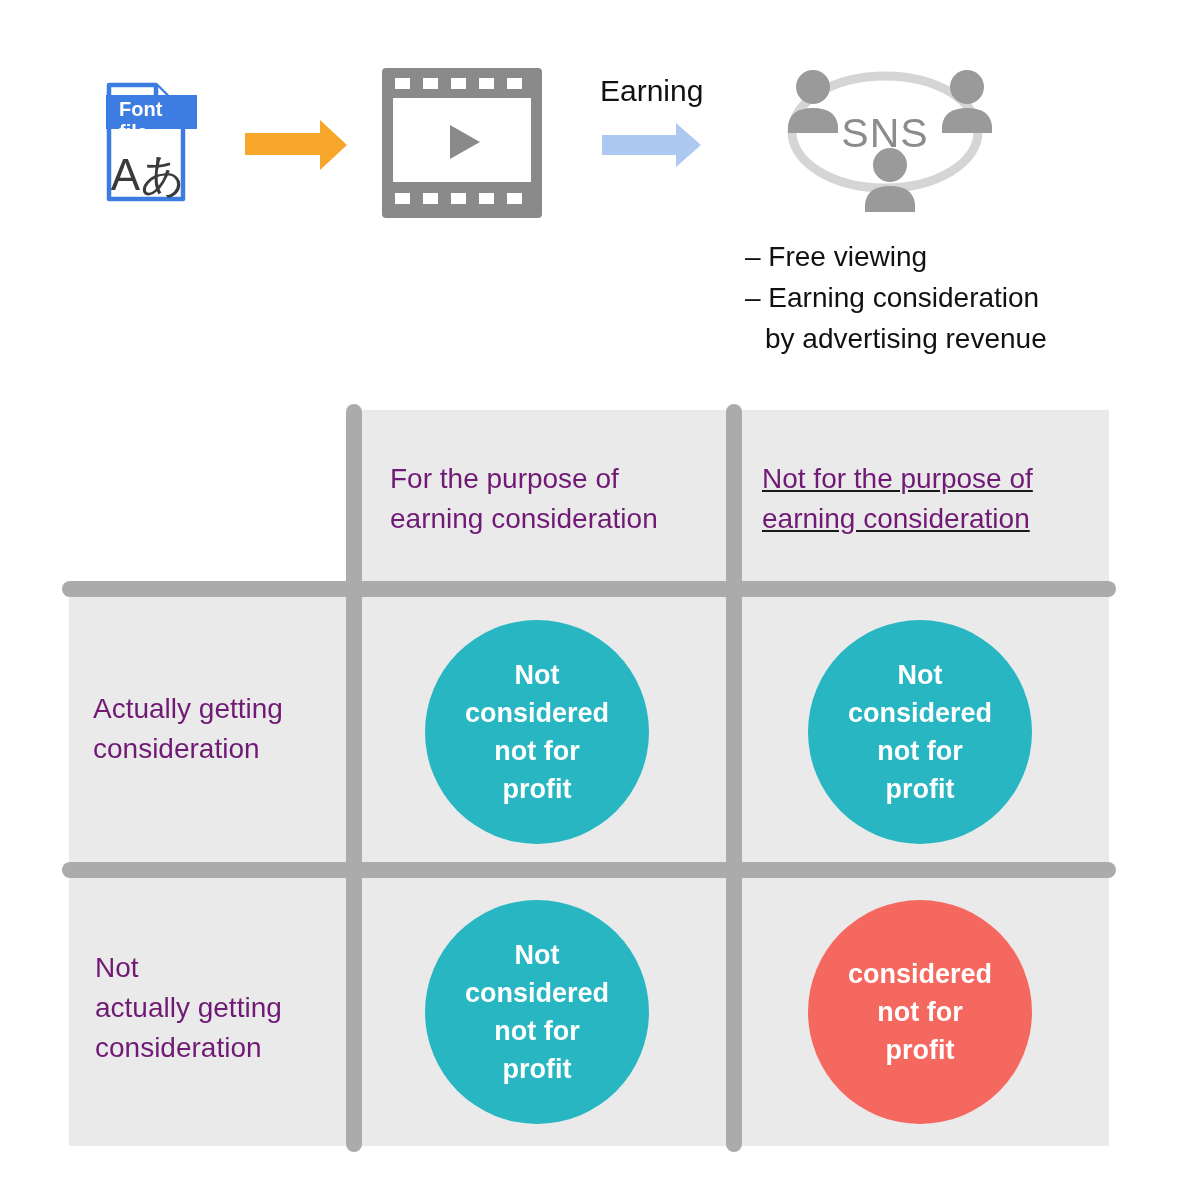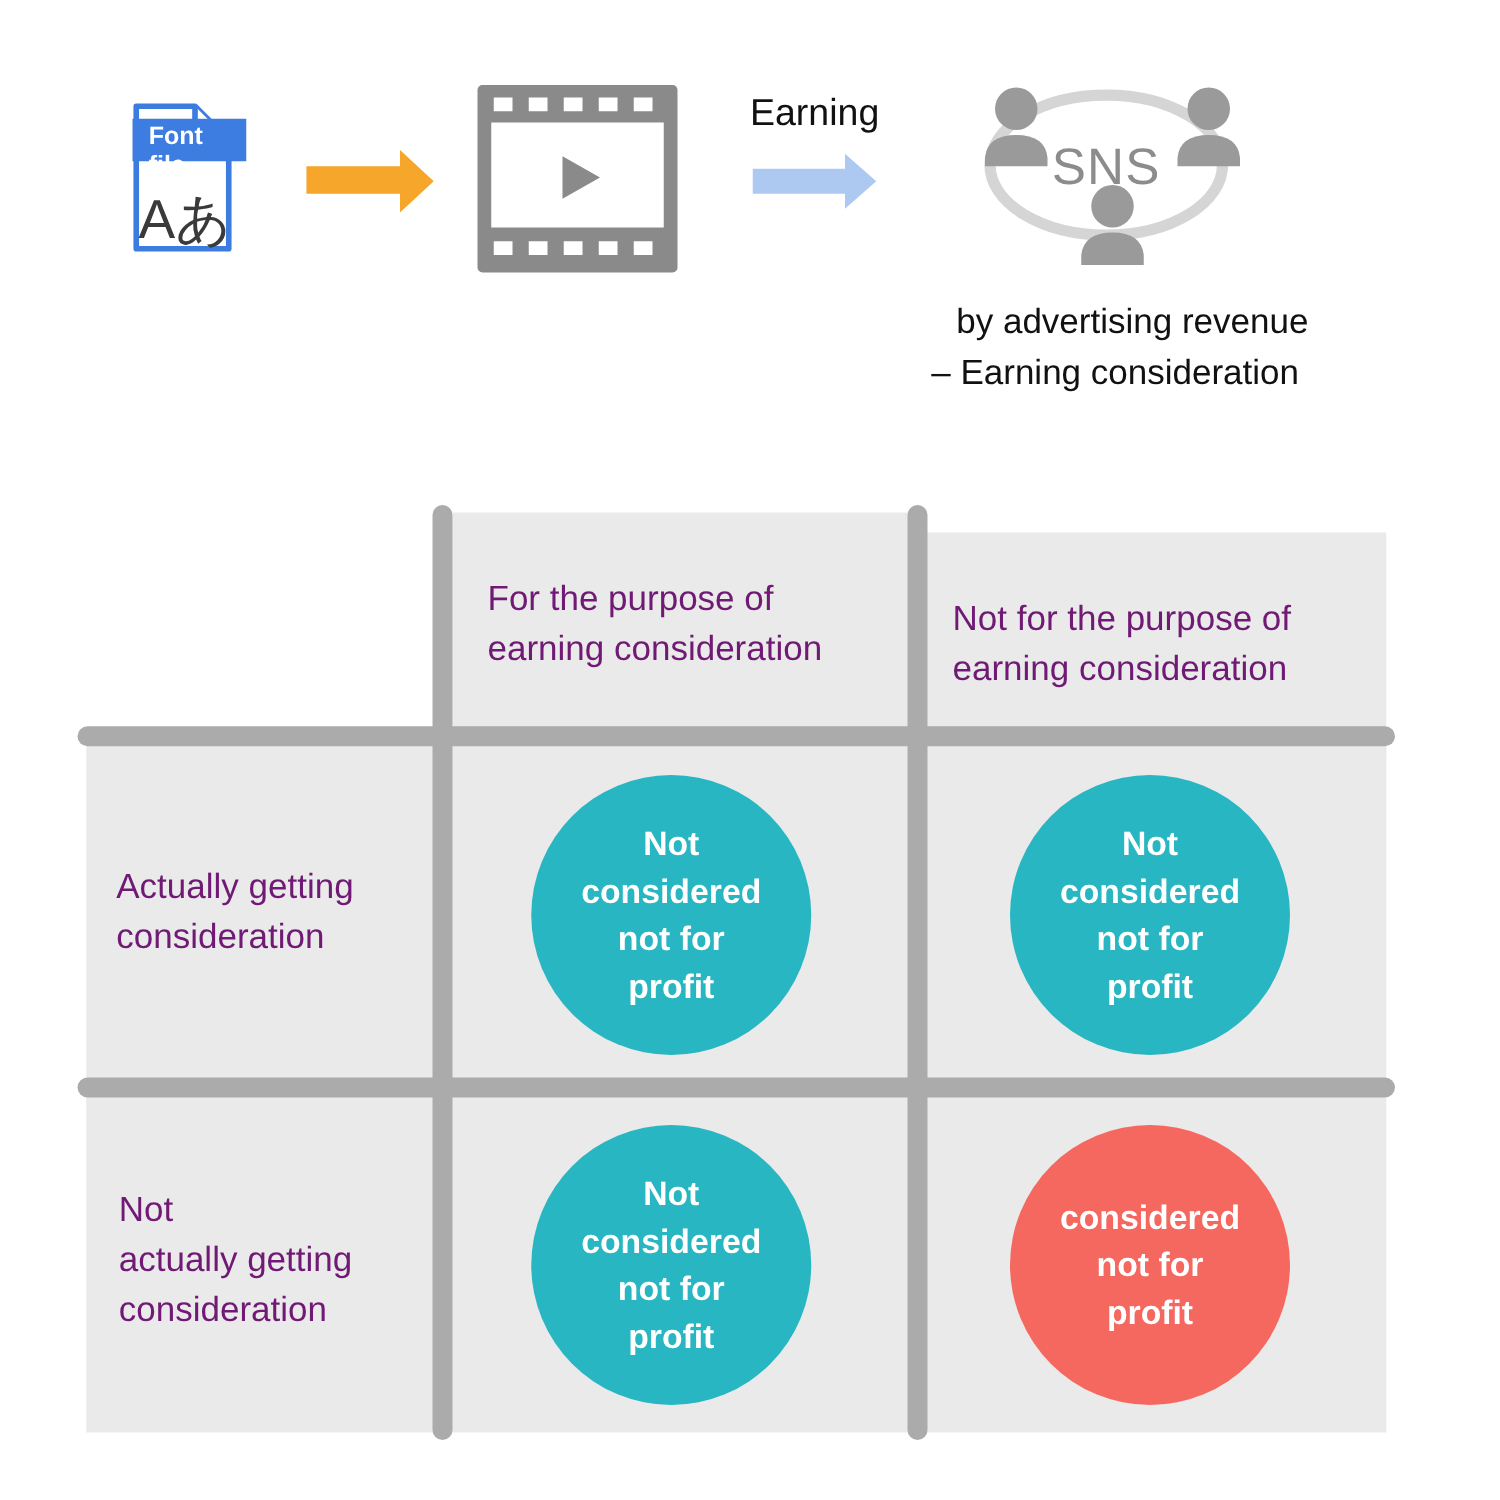--- a/index.html
+++ b/index.html
@@ -34,21 +34,21 @@
   }
   .posting{left:600px;top:74px;font-size:30px;color:#111;}
   .arrow-blue{left:602px;top:121px;}
   .sns{left:780px;top:60px;}
   .notes{left:745px;top:236px;font-size:28px;line-height:41px;color:#111;}
   .note-line.indent{padding-left:20px;}
 
   
   .cell{background:#eaeaea;box-sizing:border-box;display:flex;align-items:center;}
   .colh1{left:362px;top:410px;width:372px;height:178px;padding-left:28px;}
-  .colh2{left:734px;top:426px;width:375px;height:178px;padding-left:28px;}
+  .colh2{left:734px;top:410px;width:375px;height:178px;padding-left:28px;text-decoration:underline;}
   .rh1{left:69px;top:588px;width:285px;height:282px;padding-left:24px;}
   .rh2{left:69px;top:870px;width:285px;height:276px;padding-left:26px;}
   .c11{left:354px;top:588px;width:380px;height:282px;}
   .c12{left:734px;top:588px;width:375px;height:282px;}
   .c21{left:354px;top:870px;width:380px;height:276px;}
   .c22{left:734px;top:870px;width:375px;height:276px;}
   .hdr-text{font-size:28px;line-height:40px;color:#701a75;}
   .gline{background:#ababab;border-radius:8px;}
   .v1{left:346px;top:404px;width:16px;height:748px;}
   .v2{left:726px;top:404px;width:16px;height:748px;}
@@ -116,22 +116,23 @@
     <circle cx="187" cy="27" r="17"></circle>
     <path d="M162 73 L162 66 Q164 48 187 48 Q210 48 212 66 L212 73 Z"></path>
   </g>
   <g fill="#9a9a9a">
     <circle cx="110" cy="105" r="17"></circle>
     <path d="M85 152 L85 144 Q87 126 110 126 Q133 126 135 144 L135 152 Z"></path>
   </g>
 </svg>
 
 <div class="abs notes">
+  <div class="note-line">– Free viewing</div>
+  <div class="note-line">– Earning consideration</div>
   <div class="note-line indent">by advertising revenue</div>
-  <div class="note-line">– Earning consideration</div>
 </div>
 
 <div>
 
   <div class="abs cell c11"></div>
   <div class="abs cell c12"></div>
   <div class="abs cell c21"></div>
   <div class="abs cell c22"></div>
 
   <div class="abs cell colh1">

